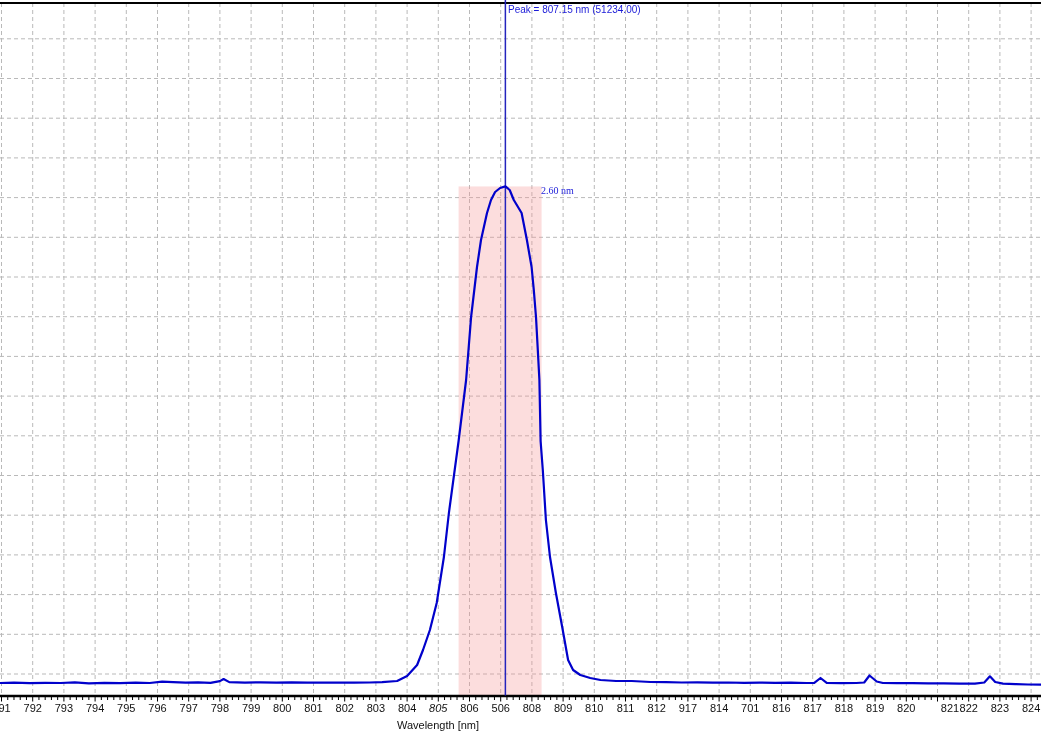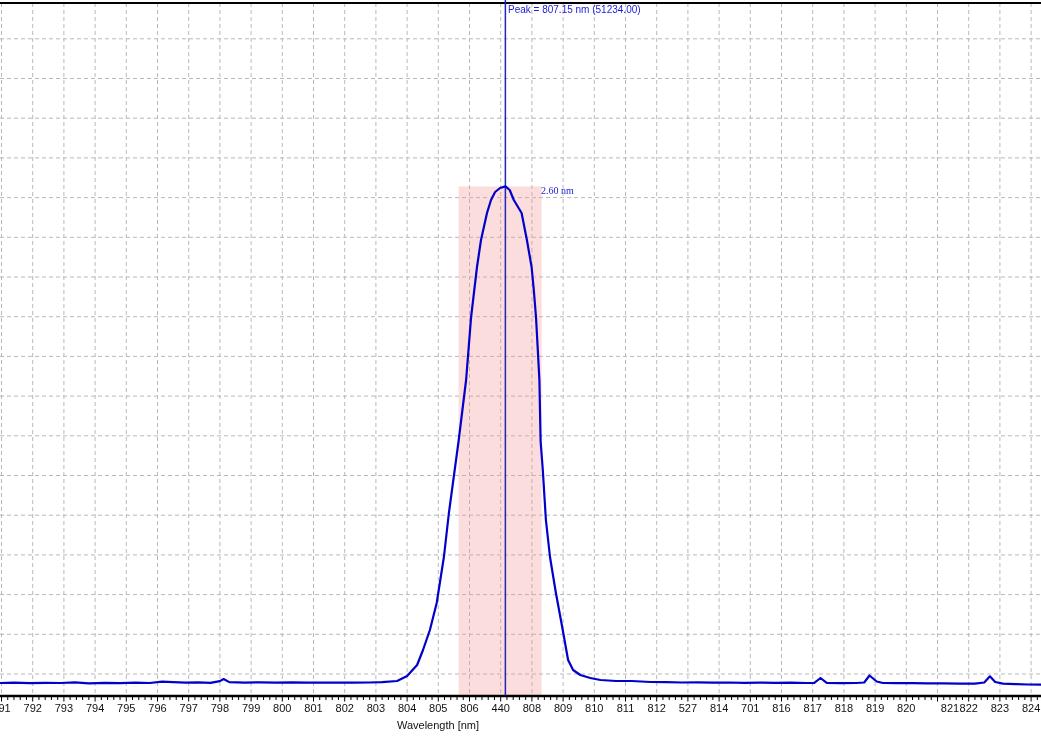--- a/index.html
+++ b/index.html
@@ -260,29 +260,29 @@
       <span class="x-tick-label" style="left: 126.3px;">795</span>
       <span class="x-tick-label" style="left: 157.5px;">796</span>
       <span class="x-tick-label" style="left: 188.7px;">797</span>
       <span class="x-tick-label" style="left: 219.9px;">798</span>
       <span class="x-tick-label" style="left: 251.1px;">799</span>
       <span class="x-tick-label" style="left: 282.3px;">800</span>
       <span class="x-tick-label" style="left: 313.5px;">801</span>
       <span class="x-tick-label" style="left: 344.7px;">802</span>
       <span class="x-tick-label" style="left: 375.9px;">803</span>
       <span class="x-tick-label" style="left: 407.1px;">804</span>
-      <span class="x-tick-label" style="left: 438.3px;">805</span>
+      <span class="x-tick-label" style="left: 438.3px; font-style: italic;">805</span>
       <span class="x-tick-label" style="left: 469.5px;">806</span>
-      <span class="x-tick-label" style="left: 500.7px;">440</span>
+      <span class="x-tick-label" style="left: 500.7px;">506</span>
       <span class="x-tick-label" style="left: 531.9px;">808</span>
       <span class="x-tick-label" style="left: 563.1px;">809</span>
       <span class="x-tick-label" style="left: 594.3px;">810</span>
       <span class="x-tick-label" style="left: 625.5px;">811</span>
       <span class="x-tick-label" style="left: 656.7px;">812</span>
-      <span class="x-tick-label" style="left: 687.9px;">527</span>
+      <span class="x-tick-label" style="left: 687.9px;">917</span>
       <span class="x-tick-label" style="left: 719.1px;">814</span>
       <span class="x-tick-label" style="left: 750.3px;">701</span>
       <span class="x-tick-label" style="left: 781.5px;">816</span>
       <span class="x-tick-label" style="left: 812.7px;">817</span>
       <span class="x-tick-label" style="left: 843.9px;">818</span>
       <span class="x-tick-label" style="left: 875.1px;">819</span>
       <span class="x-tick-label" style="left: 906.3px;">820</span>
       <span class="x-tick-label" style="left: 950px;">821</span>
       <span class="x-tick-label" style="left: 968.7px;">822</span>
       <span class="x-tick-label" style="left: 999.9px;">823</span>

